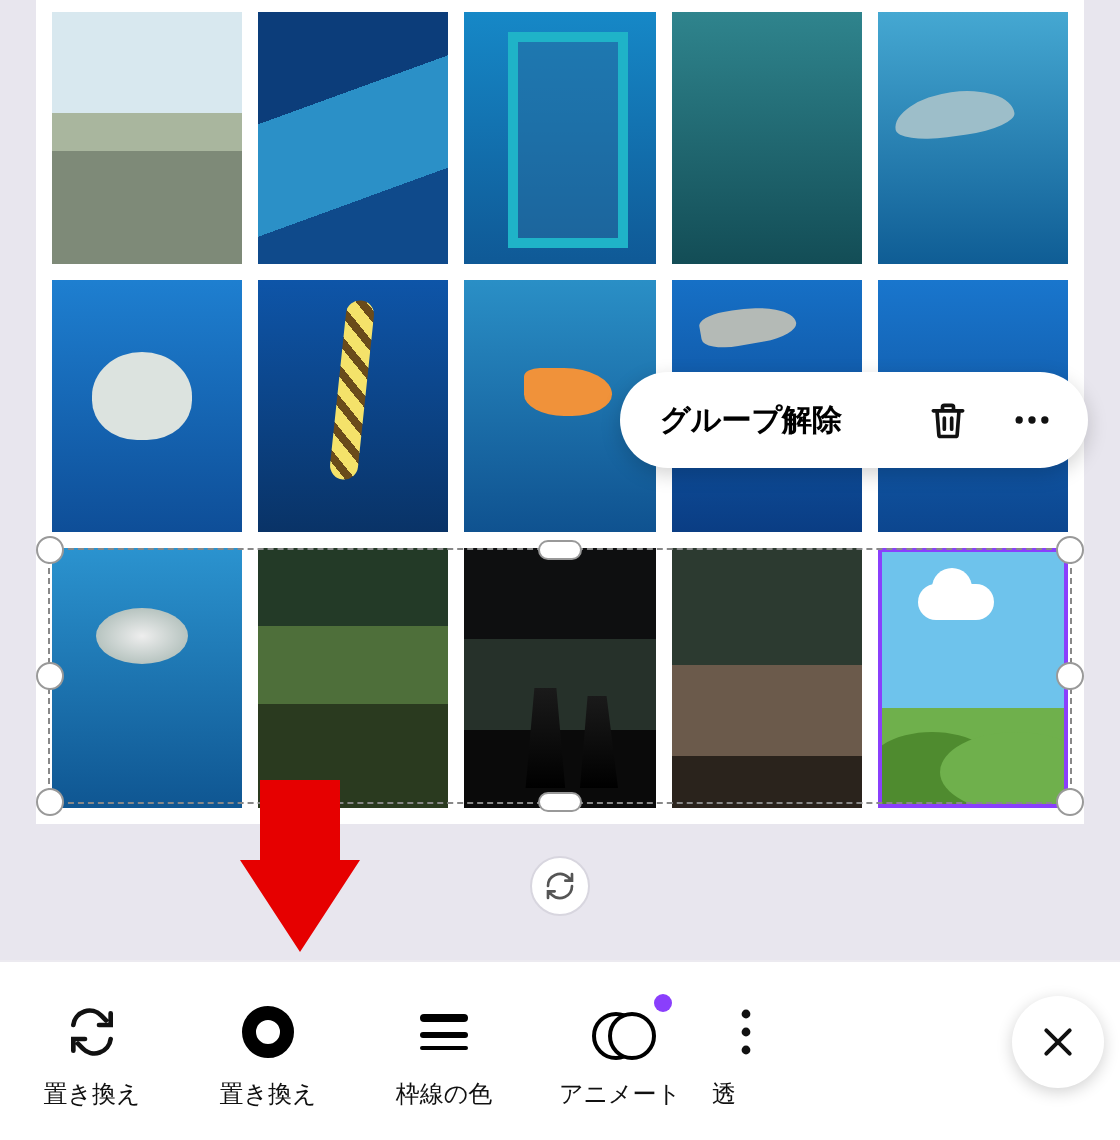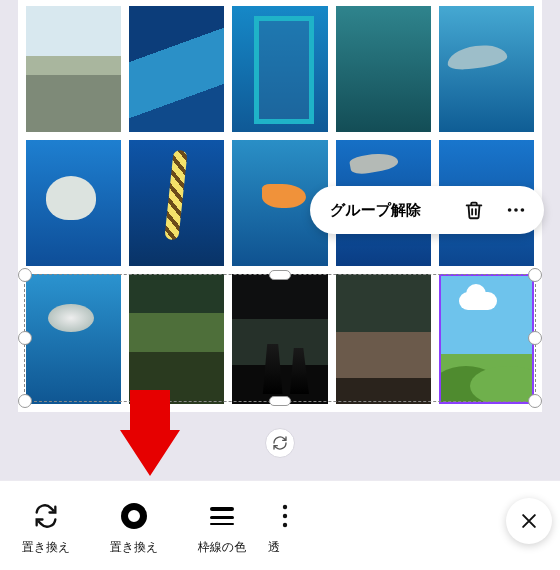--- a/index.html
+++ b/index.html
@@ -253,20 +253,27 @@
     <span class="ico">
       <span class="icon-lines">
           <span></span>
           <span></span>
           <span></span>
         </span>
     </span>
     <span class="lbl">枠線の色</span>
   </div>
 
+  <div class="tool">
+    <span class="ico">
+        <span class="icon-anim"></span>
+      </span>
+    <span class="lbl">アニメート</span>
+    <span class="dot-badge"></span>
+  </div>
 
   <div class="tool partial">
     <span class="ico">
       <svg width="10" height="26" viewBox="0 0 10 26" fill="#111">
           <circle cx="5" cy="4" r="2.2"></circle>
           <circle cx="5" cy="13" r="2.2"></circle>
           <circle cx="5" cy="22" r="2.2"></circle>
         </svg>
     </span>
     <span class="lbl">透</span>

